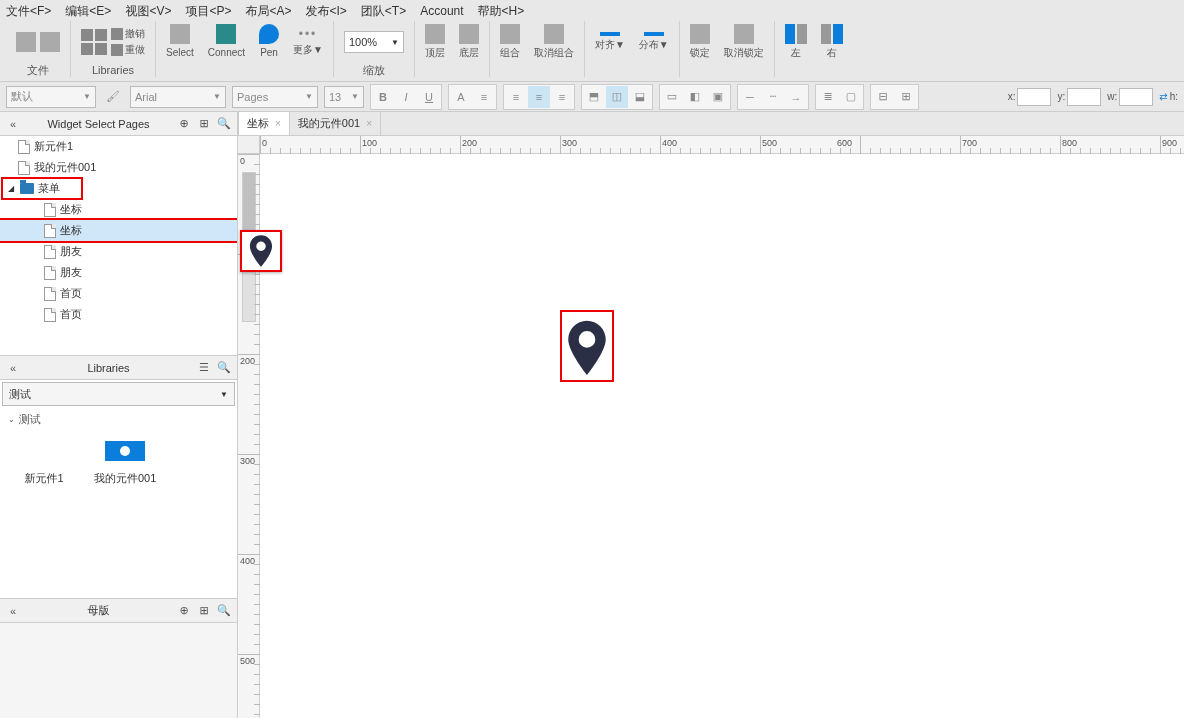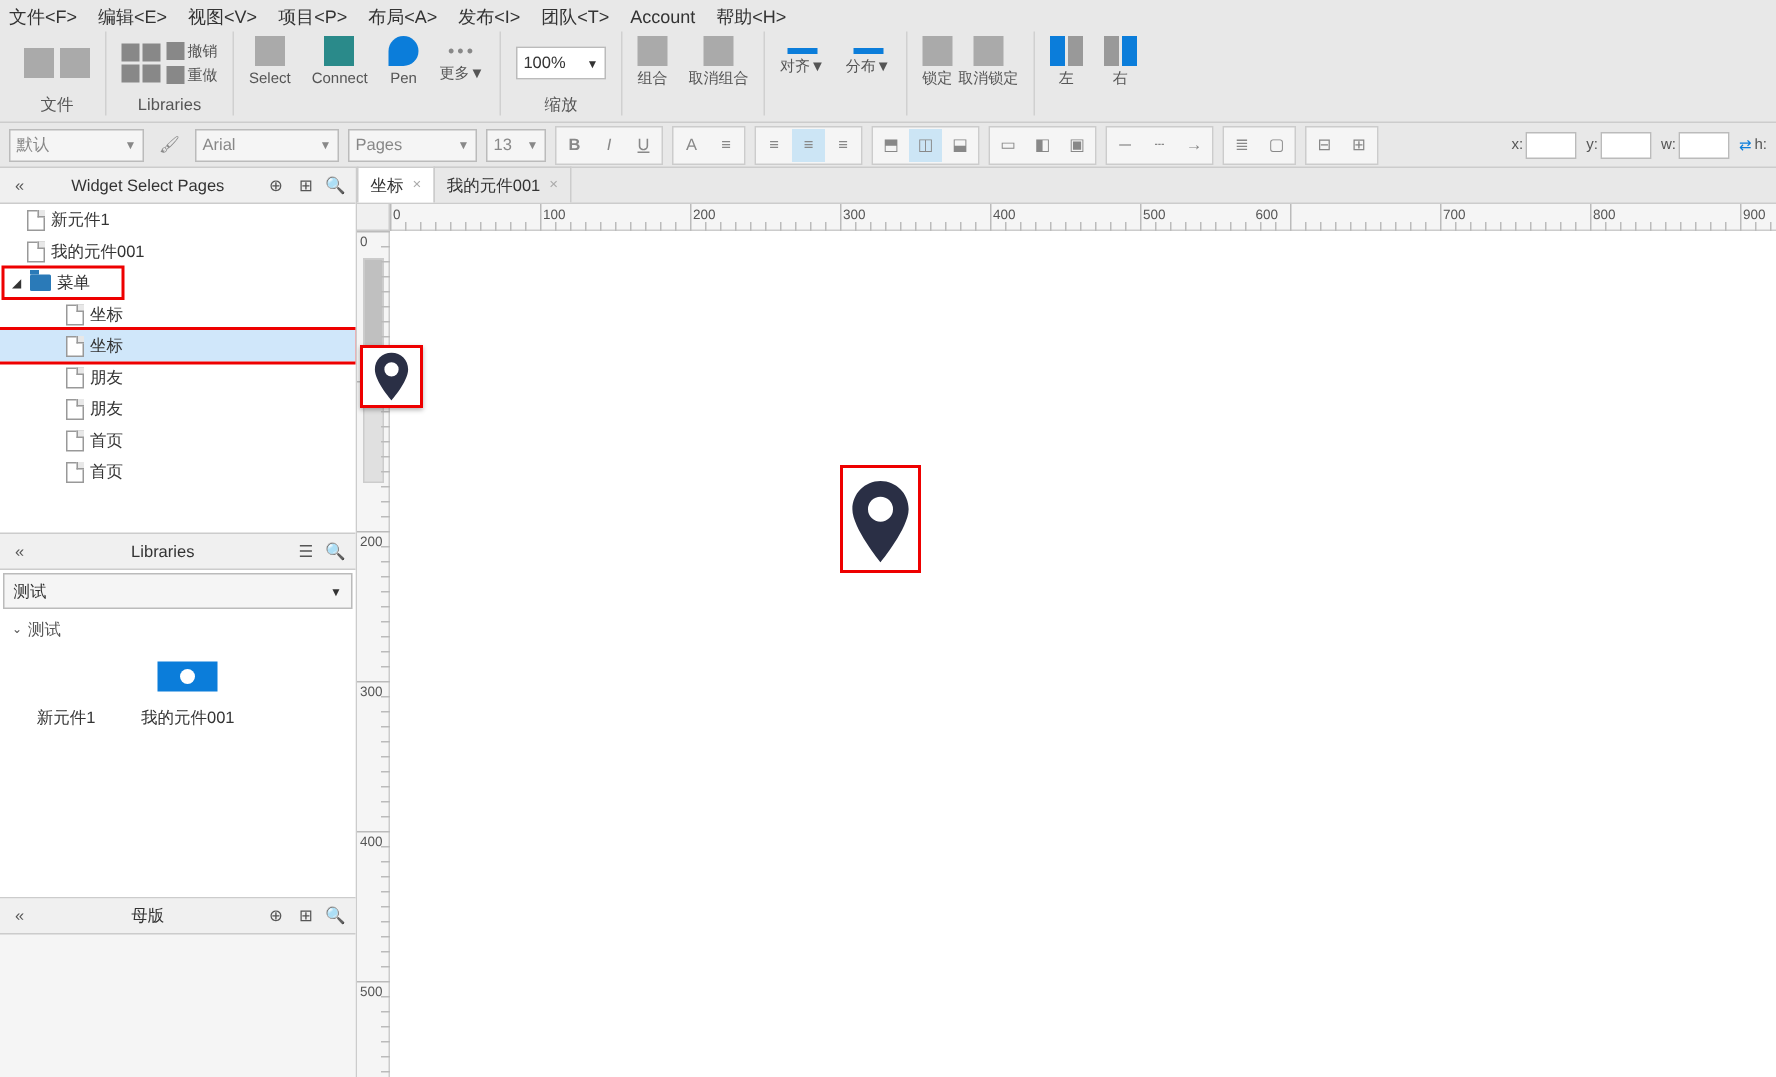--- a/index.html
+++ b/index.html
@@ -168,20 +168,33 @@
           <span>100%</span>
           <span style="font-size:8px;">▼</span>
         </div>
       </div>
     <span class="lbl">缩放</span>
   </div>
   <div class="tgroup">
     <div class="icons" style="gap:14px;">
       <div style="display:flex;flex-direction:column;align-items:center;gap:2px;">
           <span class="tbic gr"></span>
+          <span class="lbl" style="font-size:10px;">顶层</span>
+        </div>
+      <div style="display:flex;flex-direction:column;align-items:center;gap:2px;">
+          <span class="tbic gr"></span>
+          <span class="lbl" style="font-size:10px;">底层</span>
+        </div>
+    </div>
+    <span class="lbl">&nbsp;</span>
+  </div>
+  <div class="tgroup">
+    <div class="icons" style="gap:14px;">
+      <div style="display:flex;flex-direction:column;align-items:center;gap:2px;">
+          <span class="tbic gr"></span>
           <span class="lbl" style="font-size:10px;">组合</span>
         </div>
       <div style="display:flex;flex-direction:column;align-items:center;gap:2px;justify-content:flex-end;">
           <span class="tbic gr"></span>
           <span class="lbl" style="font-size:10px;">取消组合</span>
         </div>
     </div>
     <span class="lbl">&nbsp;</span>
   </div>
   <div class="tgroup">
@@ -191,21 +204,21 @@
           <span class="lbl" style="font-size:10px;">对齐▼</span>
         </div>
       <div style="display:flex;flex-direction:column;align-items:center;gap:2px;">
           <span class="tbic blue" style="height:4px;width:20px;"></span>
           <span class="lbl" style="font-size:10px;">分布▼</span>
         </div>
     </div>
     <span class="lbl">&nbsp;</span>
   </div>
   <div class="tgroup">
-    <div class="icons" style="gap:4px;">
+    <div class="icons" style="gap:14px;">
       <div style="display:flex;flex-direction:column;align-items:center;gap:2px;">
           <span class="tbic gr"></span>
           <span class="lbl" style="font-size:10px;">锁定</span>
         </div>
       <div style="display:flex;flex-direction:column;align-items:center;gap:2px;">
           <span class="tbic gr"></span>
           <span class="lbl" style="font-size:10px;">取消锁定</span>
         </div>
     </div>
     <span class="lbl">&nbsp;</span>

